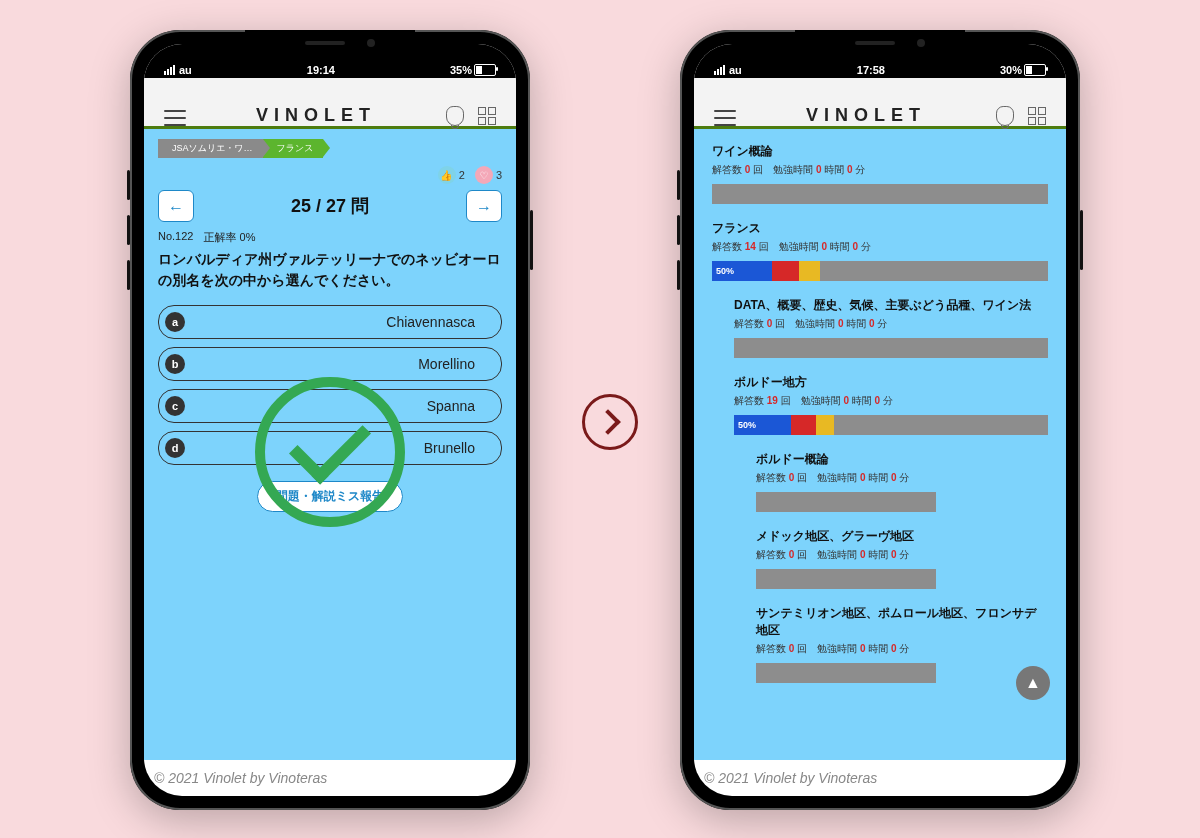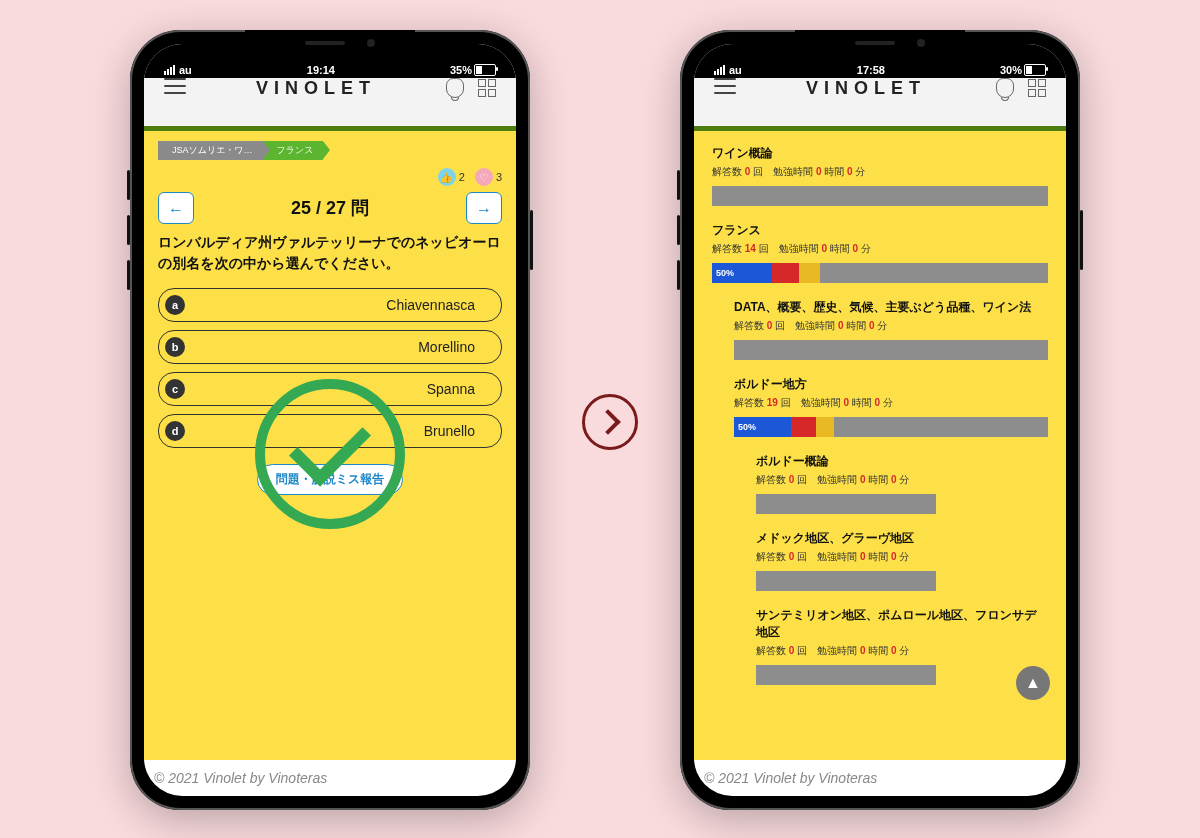--- a/index.html
+++ b/index.html
@@ -18,30 +18,30 @@
   .statusbar{height:32px;flex:none;background:#000;color:#fff;display:flex;align-items:flex-end;justify-content:space-between;padding:0 20px 2px 20px;font-size:11px;font-weight:600;}
   .statusbar .sbl,.statusbar .sbr{display:flex;align-items:center;gap:4px;}
   .sig{display:inline-flex;align-items:flex-end;gap:1px;}
   .sig i{width:2px;background:#fff;display:inline-block;}
   .sig i:nth-child(1){height:4px}.sig i:nth-child(2){height:6px}.sig i:nth-child(3){height:8px}.sig i:nth-child(4){height:10px}
   .batt{display:inline-flex;align-items:center;gap:2px;}
   .batt .bo{width:20px;height:10px;border:1px solid #fff;border-radius:2px;position:relative;}
   .batt .bo::after{content:"";position:absolute;right:-3px;top:2px;width:2px;height:4px;background:#fff;border-radius:1px;}
   .batt .bi{position:absolute;left:1px;top:1px;bottom:1px;width:30%;background:#fff;}
   
-  .apphdr{height:48px;flex:none;background:#f3f3f3;border-bottom:5px solid #4d7c0f;display:flex;align-items:flex-start;justify-content:space-between;padding:0 20px;}
+  .apphdr{height:48px;flex:none;background:#f3f3f3;border-bottom:3px solid #4d7c0f;display:flex;align-items:flex-end;justify-content:space-between;padding:0 20px;}
   .hmenu{width:22px;height:16px;display:flex;flex-direction:column;justify-content:space-between;}
   .hmenu span{height:2px;background:#444;border-radius:1px;}
   .brand{font-size:18px;font-weight:700;letter-spacing:6px;color:#222;}
   .hright{display:flex;align-items:center;gap:14px;}
   .bell{width:16px;height:18px;border:1.5px solid #666;border-radius:8px 8px 10px 10px;position:relative;}
   .bell::after{content:"";position:absolute;bottom:-4px;left:4px;width:6px;height:3px;border:1.5px solid #666;border-top:0;border-radius:0 0 4px 4px;}
   .qr{width:18px;height:18px;display:grid;grid-template-columns:1fr 1fr;grid-template-rows:1fr 1fr;gap:2px;}
   .qr i{border:1.5px solid #666;}
-  .content{flex:1;overflow:hidden;background:#fde047;}
+  .content{flex:1;overflow:hidden;background:#7dd3fc;}
   .footer{padding:10px;text-align:left;font-size:14px;color:#888;font-style:italic;}
   
   .quiz{padding:10px 14px 0 14px;position:relative;}
   .crumb{display:flex;gap:0;font-size:9px;color:#fff;margin-bottom:8px;}
   .crumb span{padding:3px 10px 3px 14px;position:relative;background:#8a8a8a;}
   .crumb span:nth-child(2){background:#5cb52e;}
   .crumb span::after{content:"";position:absolute;right:-7px;top:0;border-left:7px solid #8a8a8a;border-top:9px solid transparent;border-bottom:9px solid transparent;z-index:1;}
   .crumb span:nth-child(2)::after{border-left-color:#5cb52e;}
   .reacts{display:flex;justify-content:flex-end;gap:10px;margin-bottom:6px;}
   .react{display:flex;align-items:center;gap:3px;font-size:11px;color:#333;}
@@ -140,20 +140,24 @@
             <div class="react">
                 <span class="ricon heart">♡</span>
                 <span>3</span>
               </div>
           </div>
           <div class="pager">
             <div class="pbtn">←</div>
             <div class="ptext">25 / 27 問</div>
             <div class="pbtn">→</div>
           </div>
+          <div class="qno">
+              <span>No.122</span>
+              <span>正解率 0%</span>
+            </div>
           <div class="qtext">ロンバルディア州ヴァルテッリーナでのネッビオーロの別名を次の中から選んでください。</div>
           <div class="opts" id="opts">
               <div class="opt">
                 <span class="ocirc">a</span>
                 <span class="olab">Chiavennasca</span>
               </div>
               <div class="opt">
                 <span class="ocirc">b</span>
                 <span class="olab">Morellino</span>
               </div>

